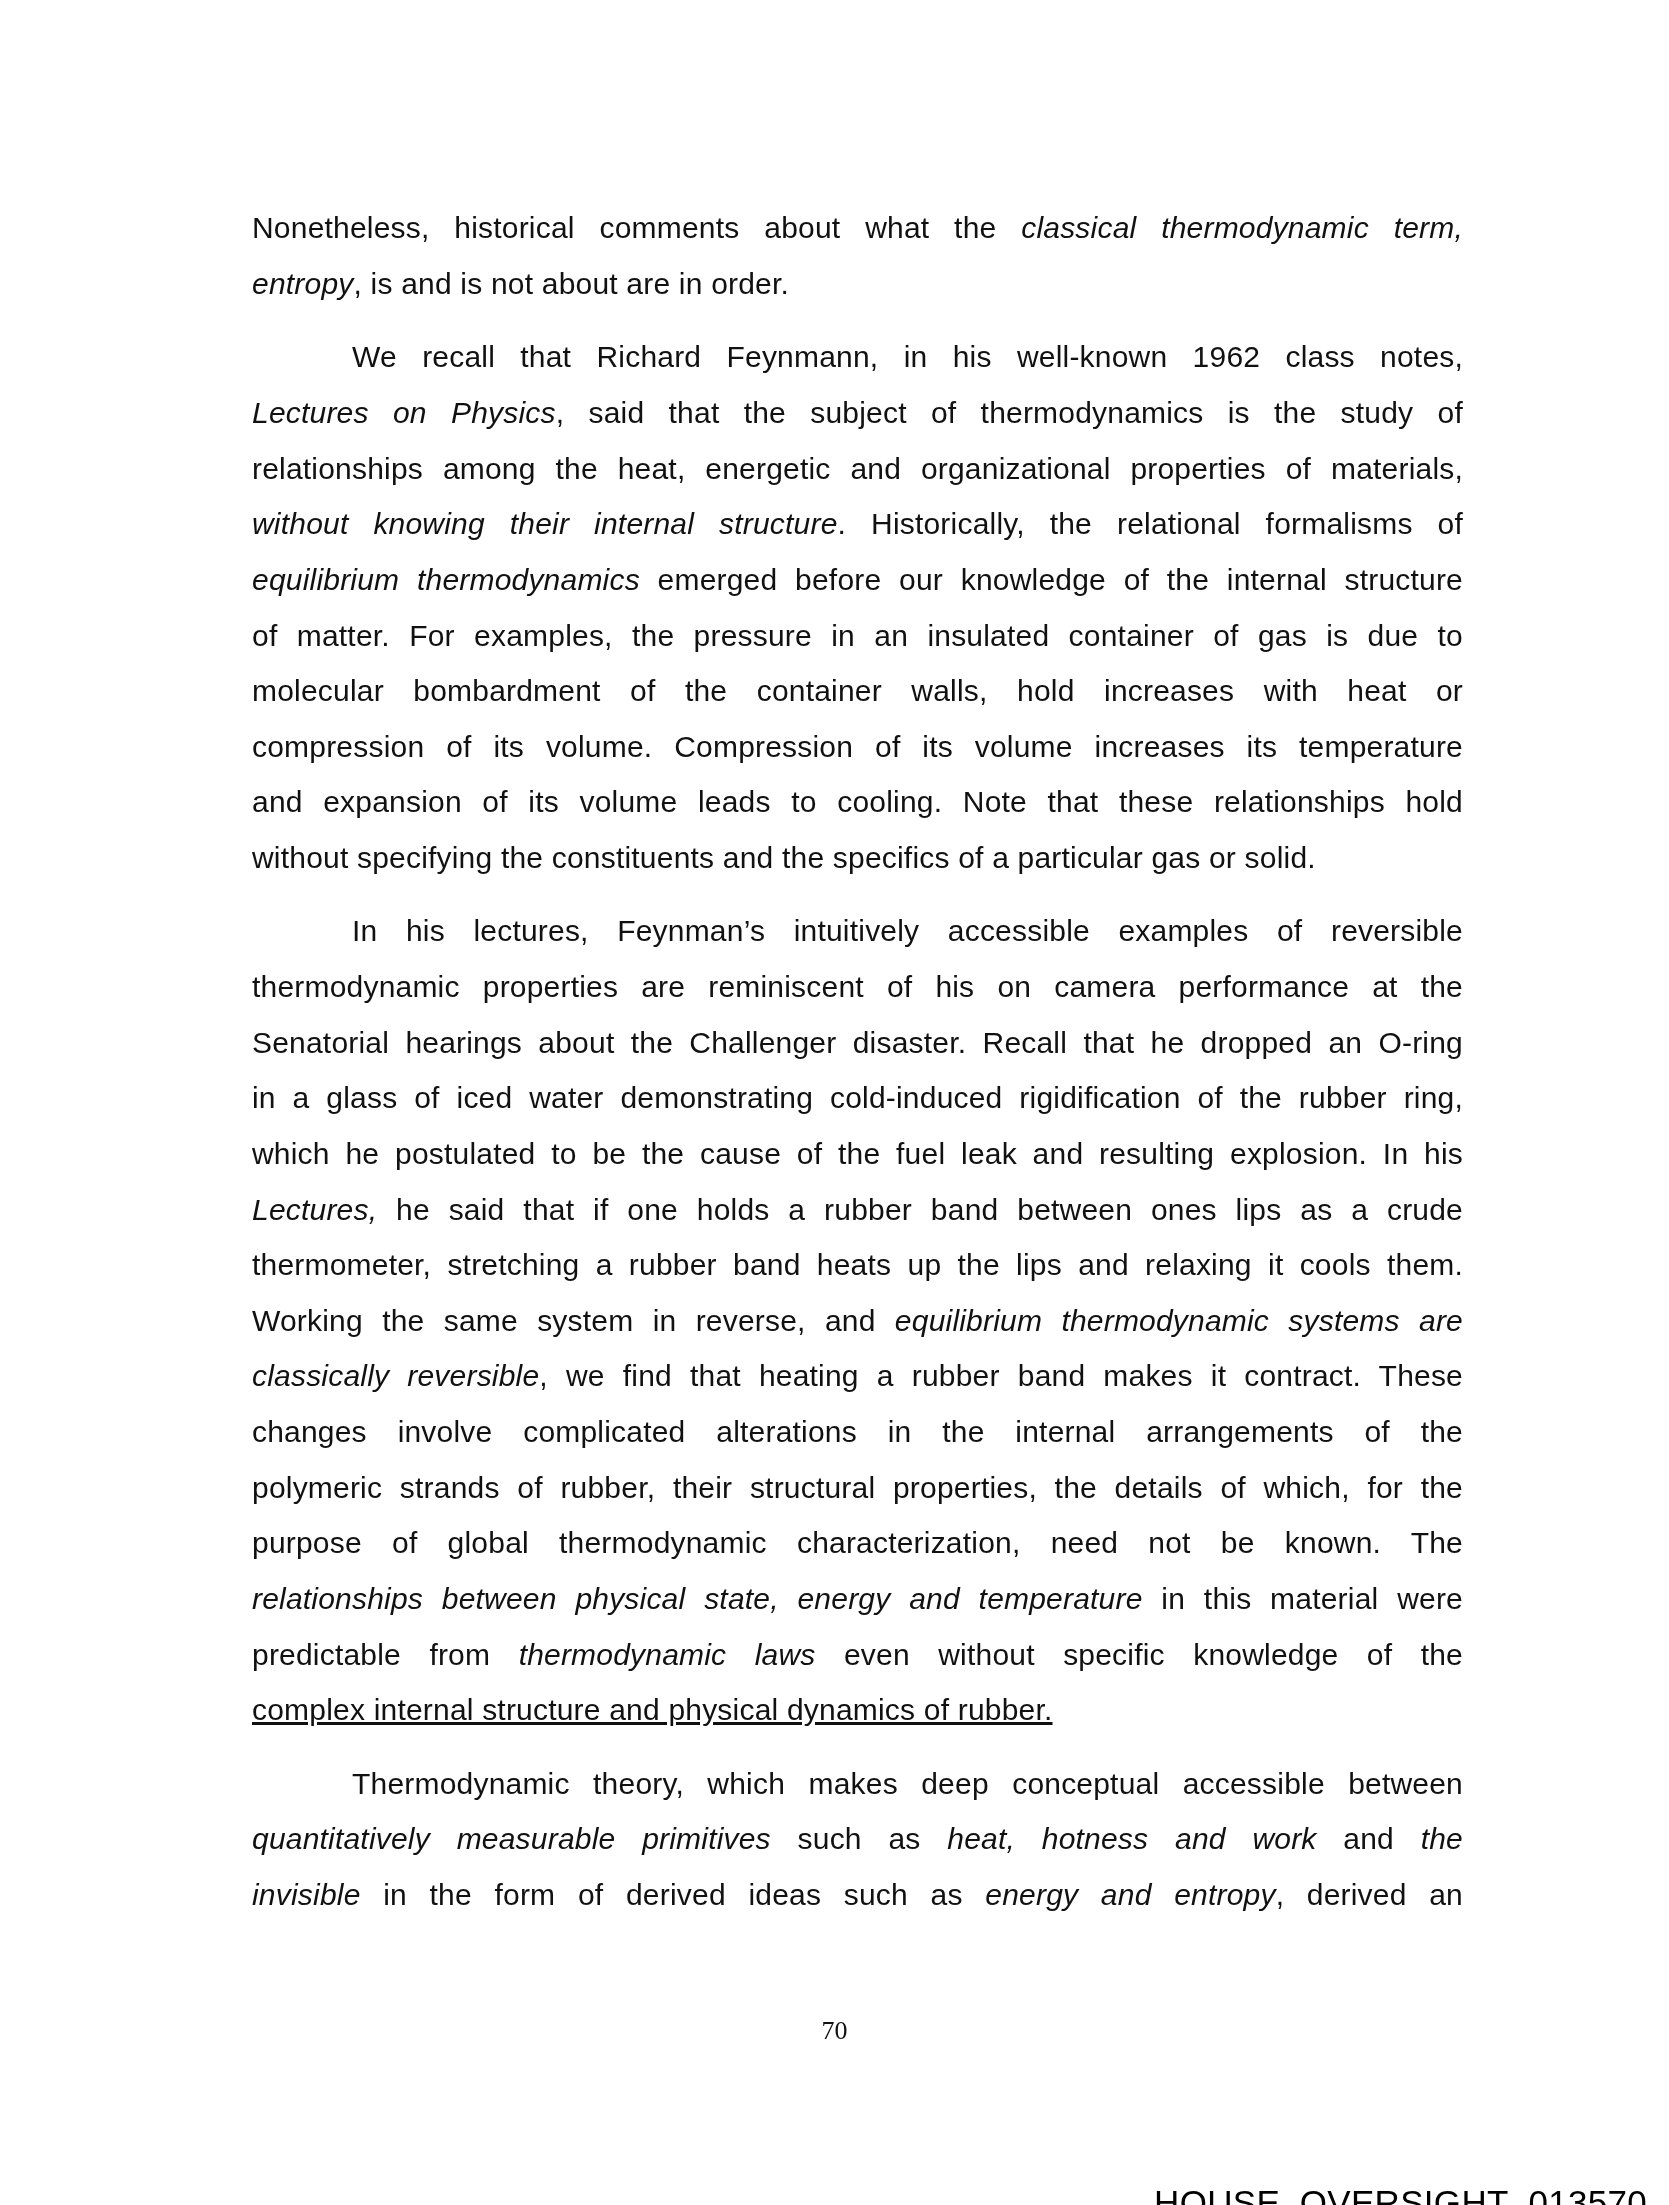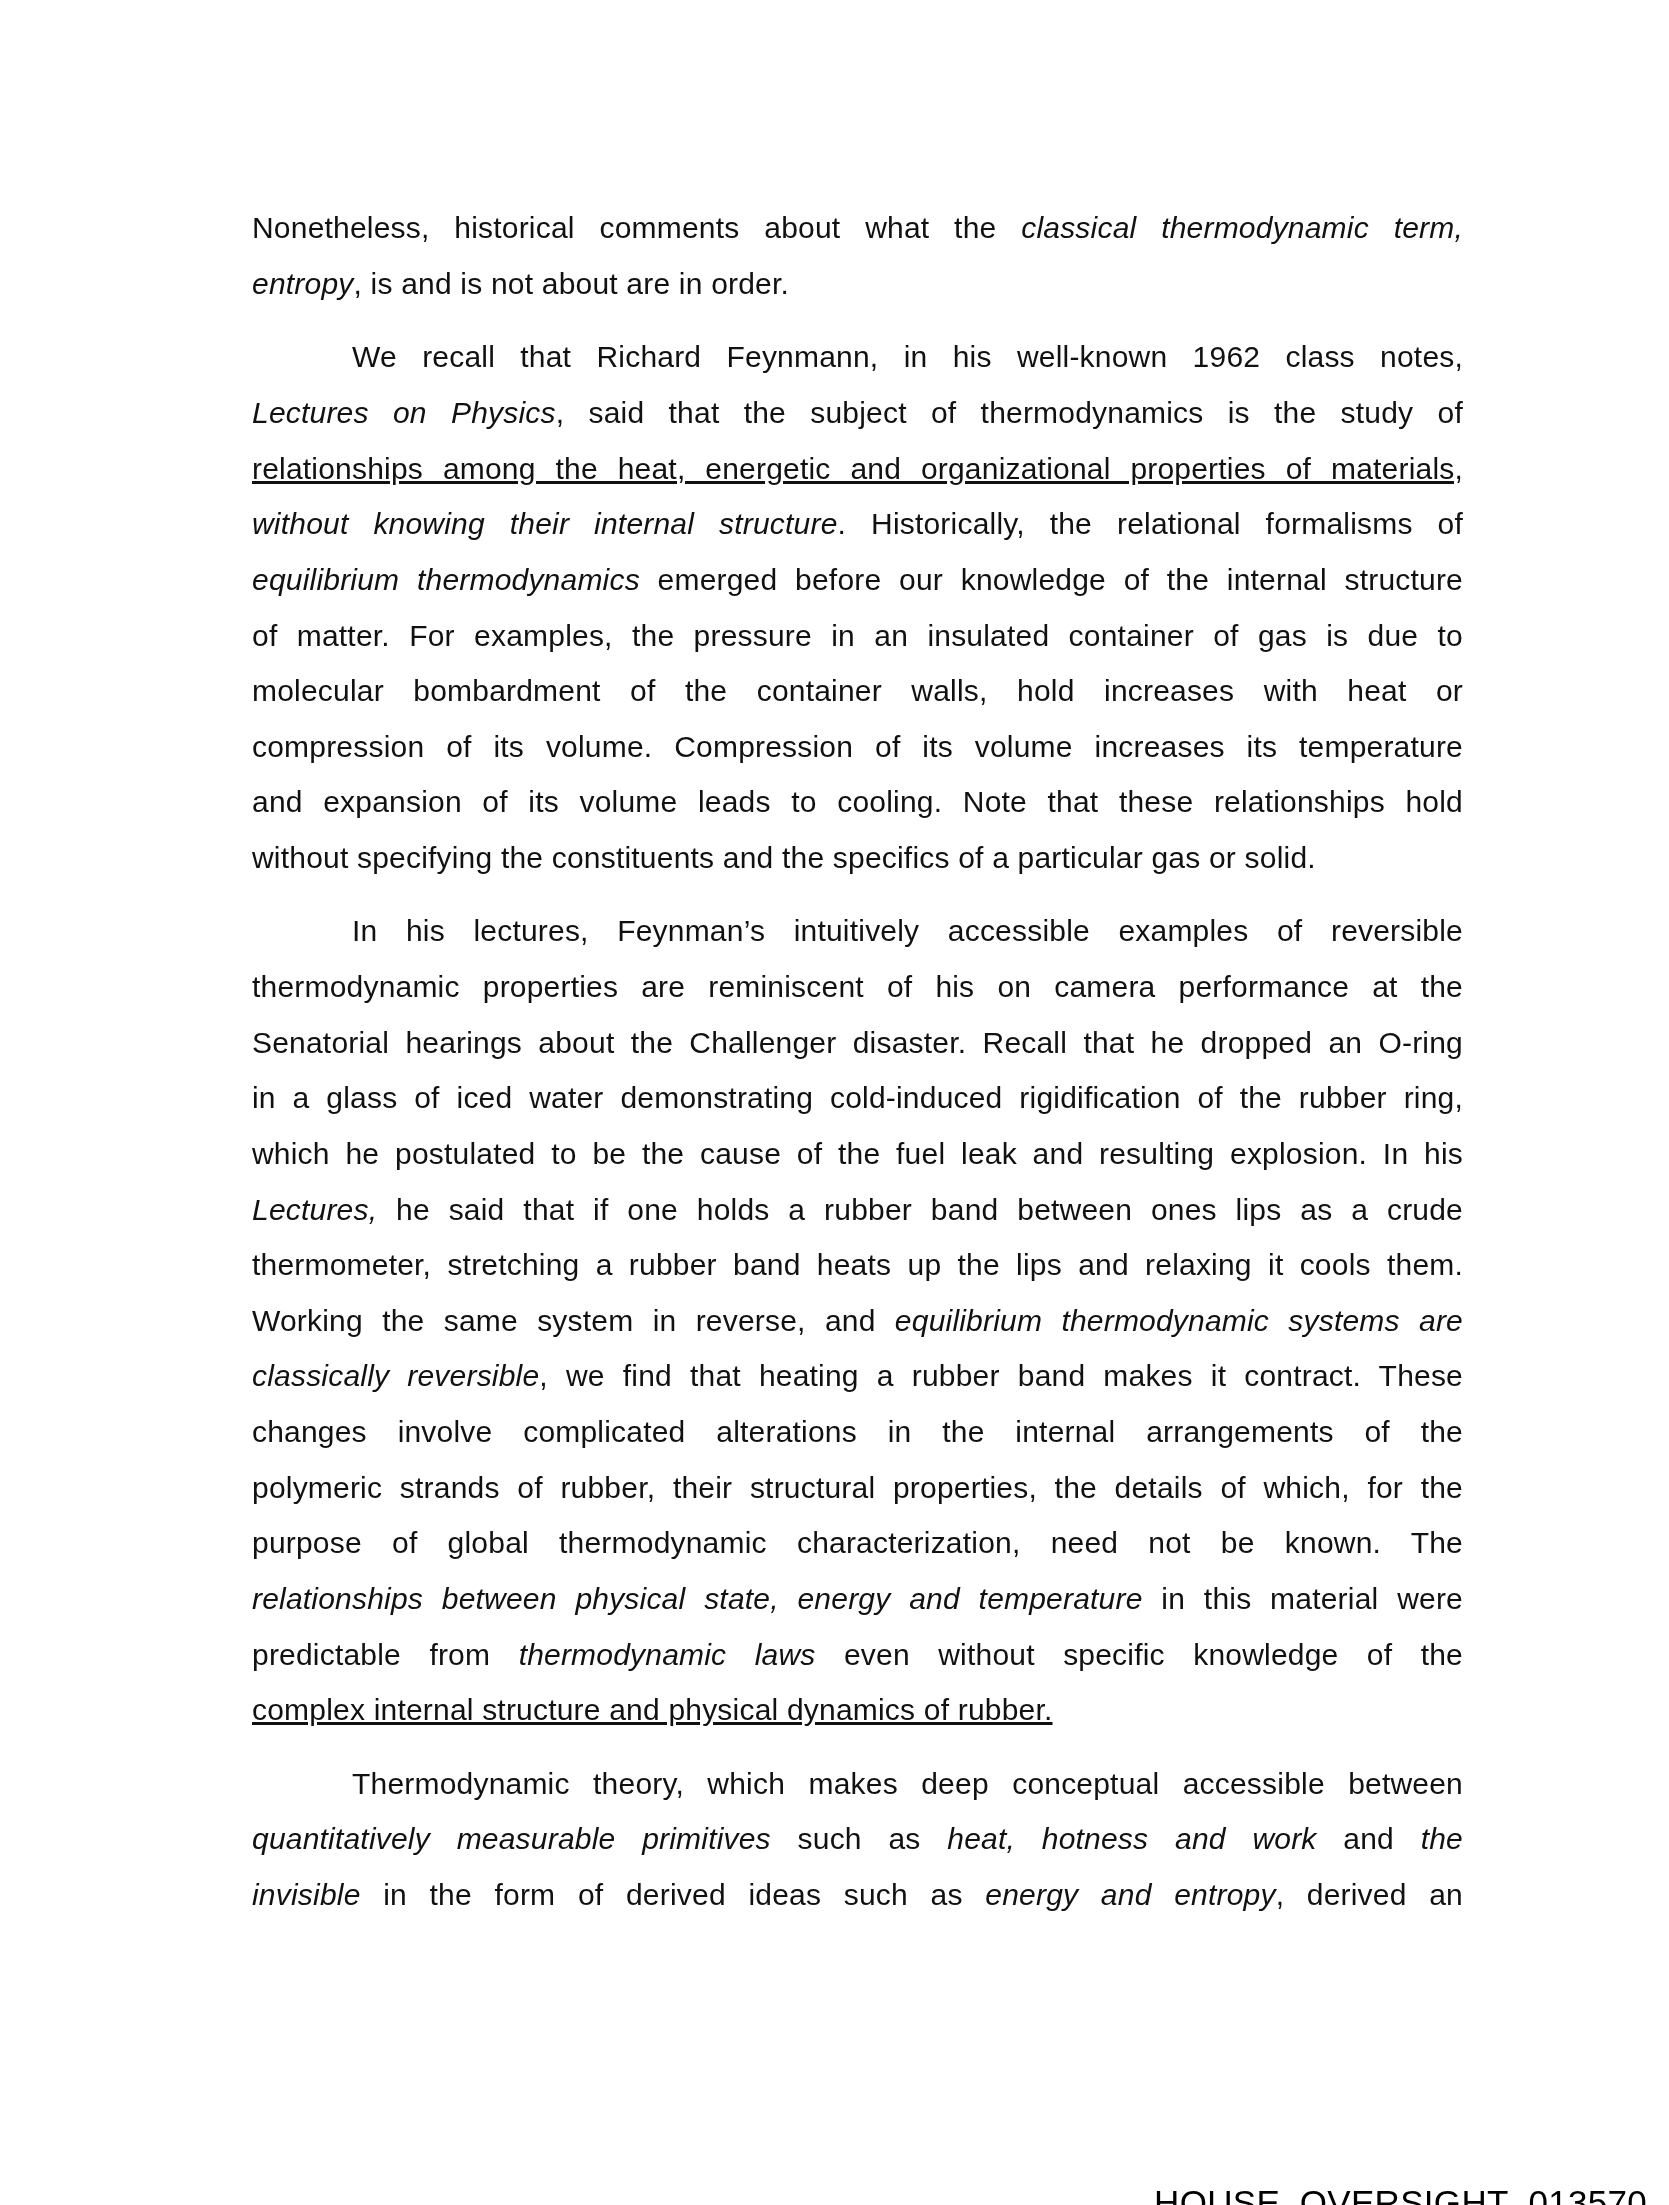--- a/index.html
+++ b/index.html
@@ -45,21 +45,21 @@
 
 <div class="page">
   <div id="body-text">
       <div>
         <div class="line" style="top: 196px;"><span>Nonetheless, historical comments about what the </span><em>classical thermodynamic term,</em></div>
         <div class="line last" style="top: 252px;"><em>entropy</em><span>, is and is not about are in order.</span></div>
       </div>
       <div>
         <div class="line indent" style="top: 325px;"><span>We recall that Richard Feynmann, in his well-known 1962 class notes,</span></div>
         <div class="line" style="top: 381px;"><em>Lectures on Physics</em><span>, said that the subject of thermodynamics is the study of</span></div>
-        <div class="line" style="top: 437px; text-decoration: underline;"><span>relationships among the heat, energetic and organizational properties of materials,</span></div>
+        <div class="line" style="top: 437px;"><span>relationships among the heat, energetic and organizational properties of materials,</span></div>
         <div class="line" style="top: 492px;"><em>without knowing their internal structure</em><span>. Historically, the relational formalisms of</span></div>
         <div class="line" style="top: 548px;"><em>equilibrium thermodynamics</em><span> emerged before our knowledge of the internal structure</span></div>
         <div class="line" style="top: 604px;"><span>of matter. For examples, the pressure in an insulated container of gas is due to</span></div>
         <div class="line" style="top: 659px;"><span>molecular bombardment of the container walls, hold increases with heat or</span></div>
         <div class="line" style="top: 715px;"><span>compression of its volume. Compression of its volume increases its temperature</span></div>
         <div class="line" style="top: 770px;"><span>and expansion of its volume leads to cooling. Note that these relationships hold</span></div>
         <div class="line last" style="top: 826px;"><span>without specifying the constituents and the specifics of a particular gas or solid.</span></div>
       </div>
       <div>
         <div class="line indent" style="top: 899px;"><span>In his lectures, Feynman’s intuitively accessible examples of reversible</span></div>
@@ -77,15 +77,16 @@
         <div class="line" style="top: 1567px;"><em>relationships between physical state, energy and temperature</em><span> in this material were</span></div>
         <div class="line" style="top: 1623px;"><span>predictable from </span><em>thermodynamic laws</em><span> even without specific knowledge of the</span></div>
         <div class="line last" style="top: 1678px; text-decoration: underline;"><span>complex internal structure and physical dynamics of rubber.</span></div>
       </div>
       <div>
         <div class="line indent" style="top: 1752px;"><span>Thermodynamic theory, which makes deep conceptual accessible between</span></div>
         <div class="line" style="top: 1807px;"><em>quantitatively measurable primitives</em><span> such as </span><em>heat, hotness and work</em><span> and </span><em>the</em></div>
         <div class="line" style="top: 1863px;"><em>invisible</em><span> in the form of derived ideas such as </span><em>energy and entropy</em><span>, derived an</span></div>
       </div>
     </div>
+  <div class="pagenum">70</div>
   <div class="stamp">HOUSE_OVERSIGHT_013570</div>
 </div>
 
 
 </body></html>

